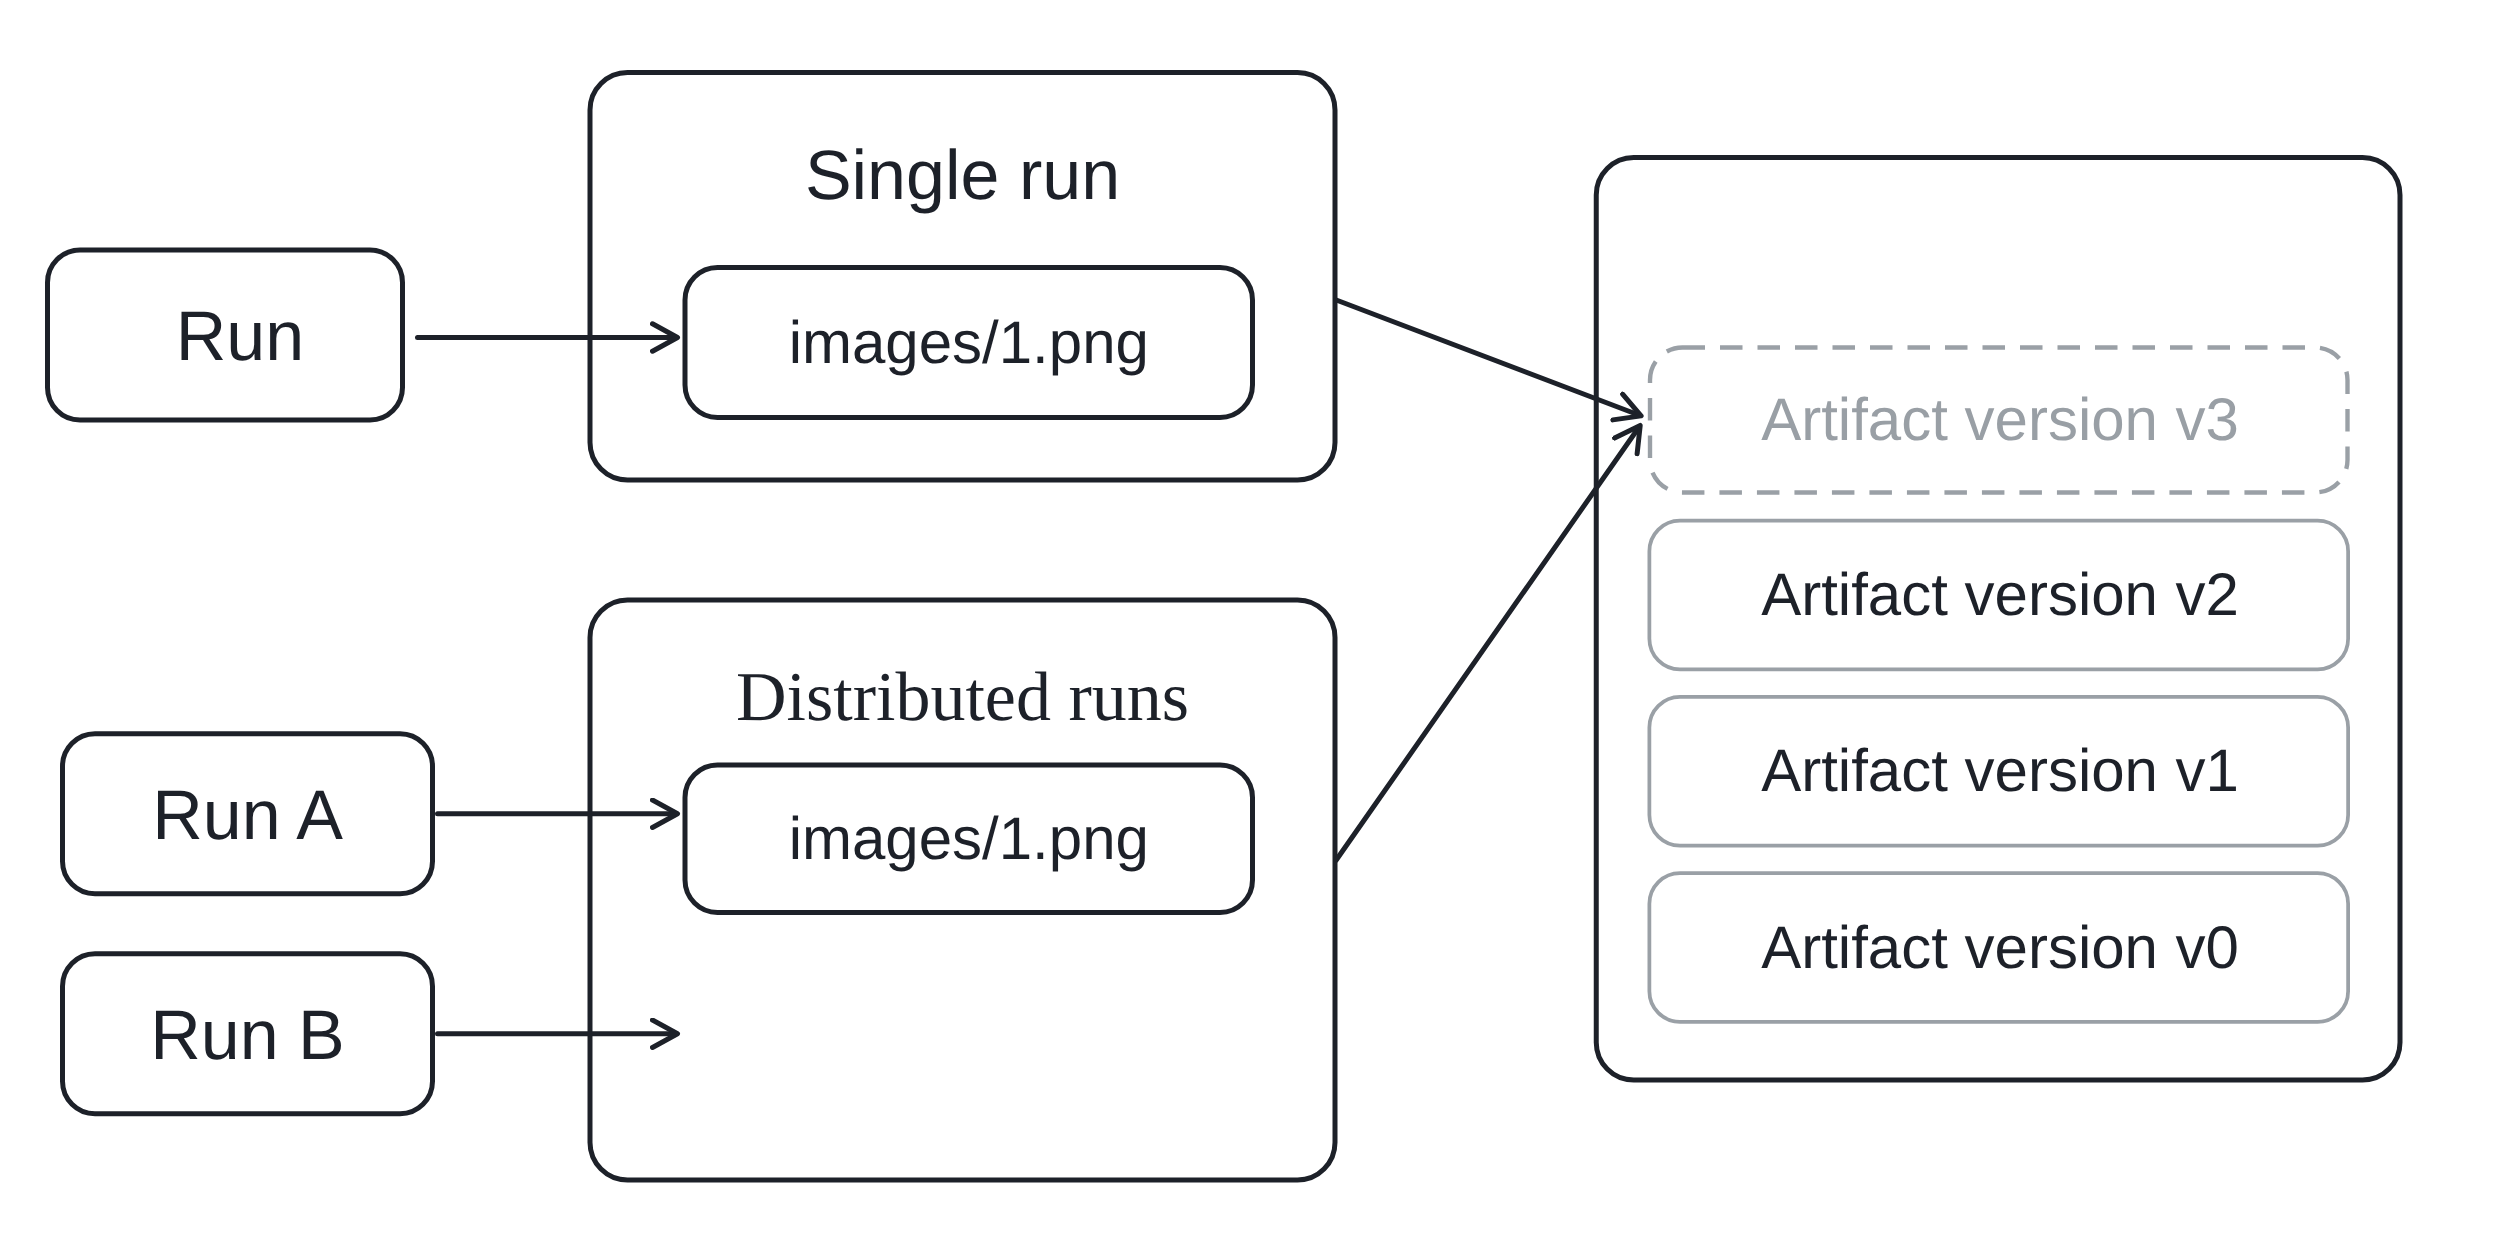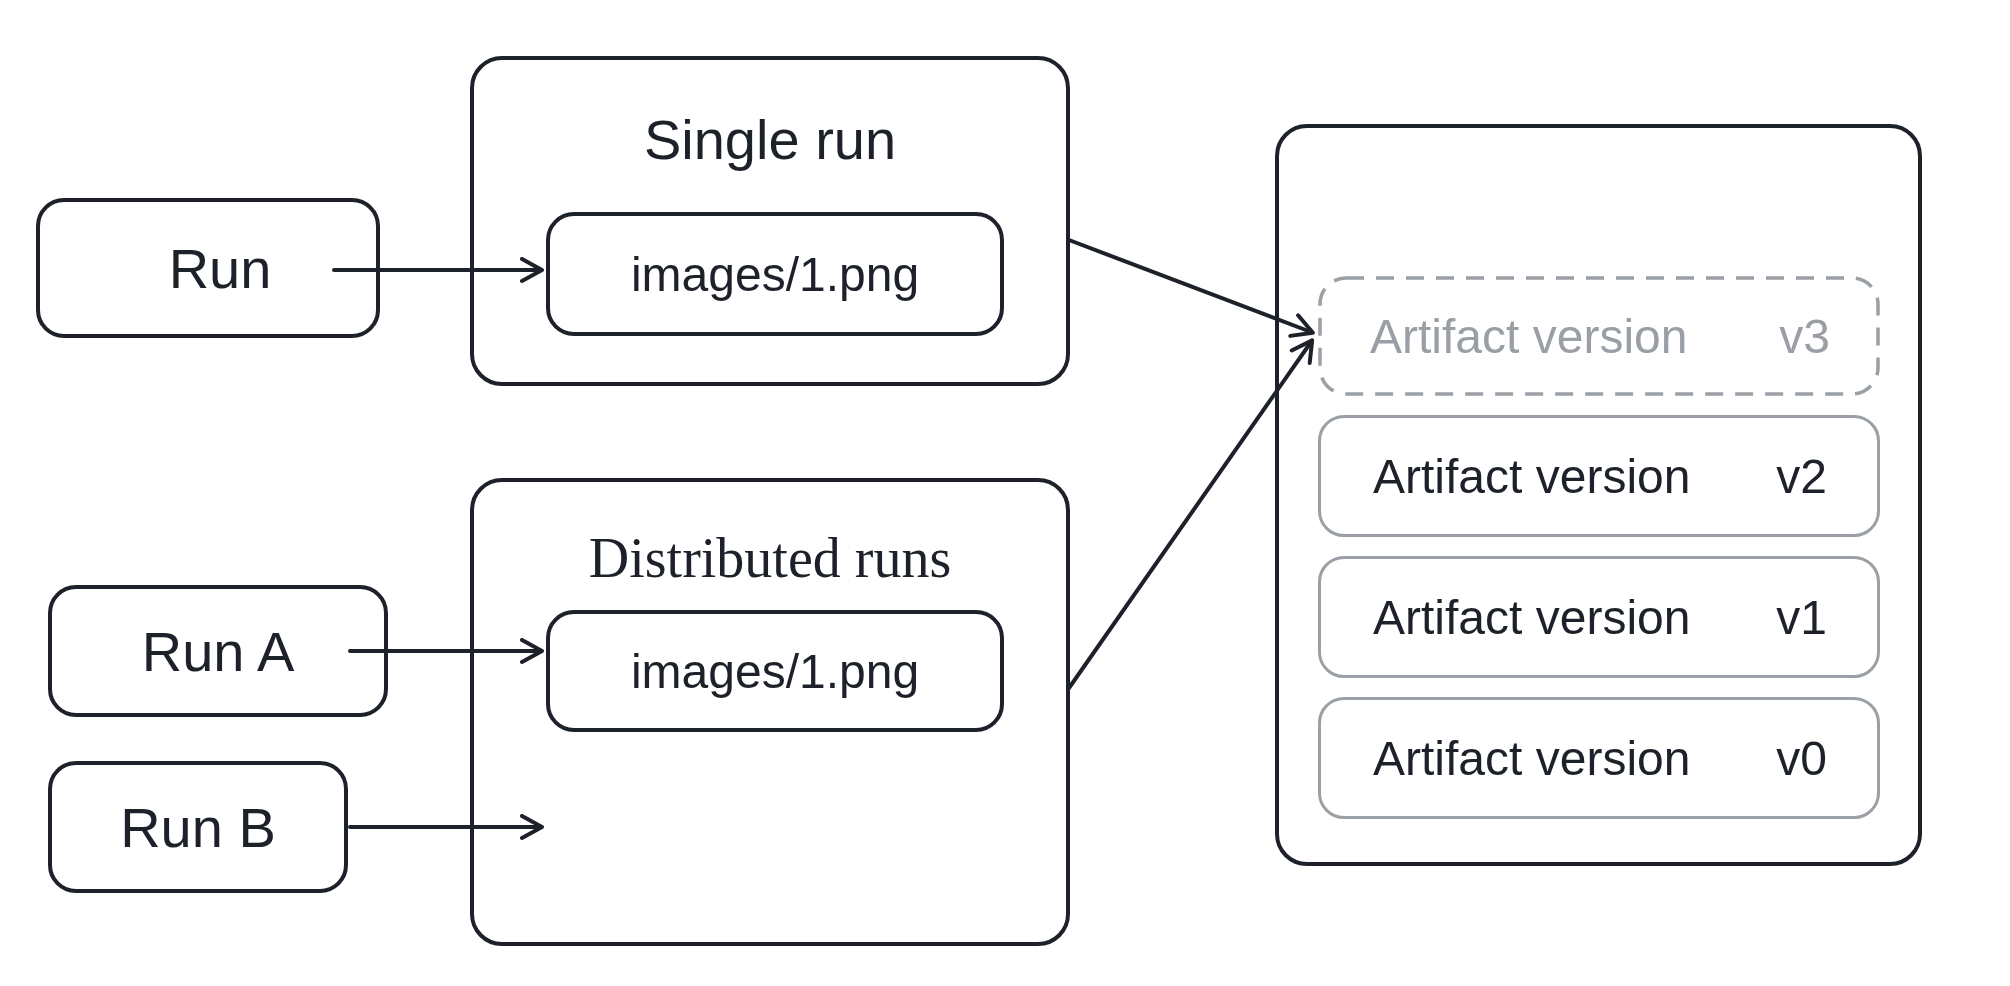--- a/index.html
+++ b/index.html
@@ -59,21 +59,21 @@
   }
 
   
   .version-row {
     position: absolute;
     left: 1318px;
     width: 562px;
     height: 122px;
     display: flex;
     align-items: center;
-    justify-content: space-between;
+    justify-content: center;
     padding: 0 50px 0 52px;
     font-size: 48px;
     background: var(--background);
     gap: 14px;
   }
   .version-row.committed {
     border: 3.5px solid var(--gray-border);
     border-radius: 26px;
     color: var(--ink);
   }
@@ -108,25 +108,25 @@
     stroke-width: 3.5;
     fill: none;
     stroke-dasharray: 18 12;
   }
 </style>
 </head>
 <body>
 
 <div id="canvas">
 
-  <div class="node run-node" style="left:36px; top:198px; width:344px; height:140px;padding-left:24px;">
+  <div class="node run-node" style="left:36px; top:198px; width:288px; height:140px;padding-left:24px;">
     <span>Run</span>
   </div>
 
-  <div class="node run-node" style="left:48px; top:585px; width:340px; height:132px;">
+  <div class="node run-node" style="left:48px; top:585px; width:300px; height:132px;">
     <span>Run A</span>
   </div>
 
   <div class="node run-node" style="left:48px; top:761px; width:300px; height:132px;">
     <span>Run B</span>
   </div>
 
   <div class="group" style="left:470px; top:56px; width:600px; height:330px;"></div>
   <div class="group-title" style="left:470px; top:110px; width:600px;">Single run</div>
   <div class="node file-node" style="left:546px; top:212px; width:458px; height:124px;">

